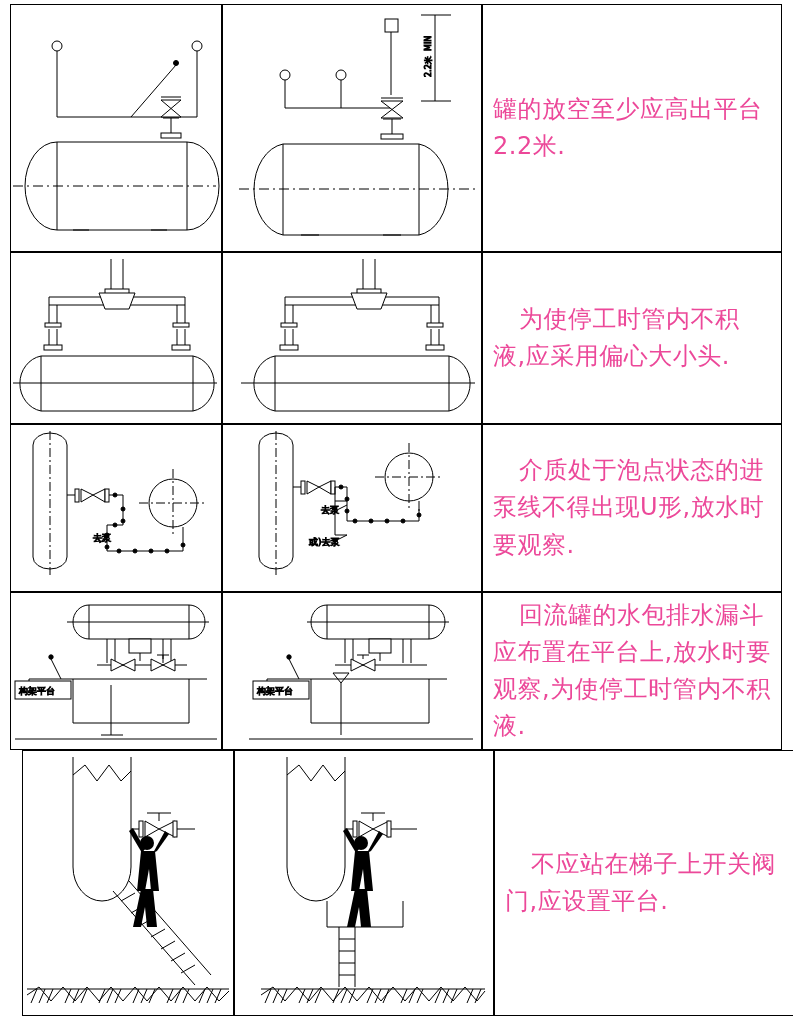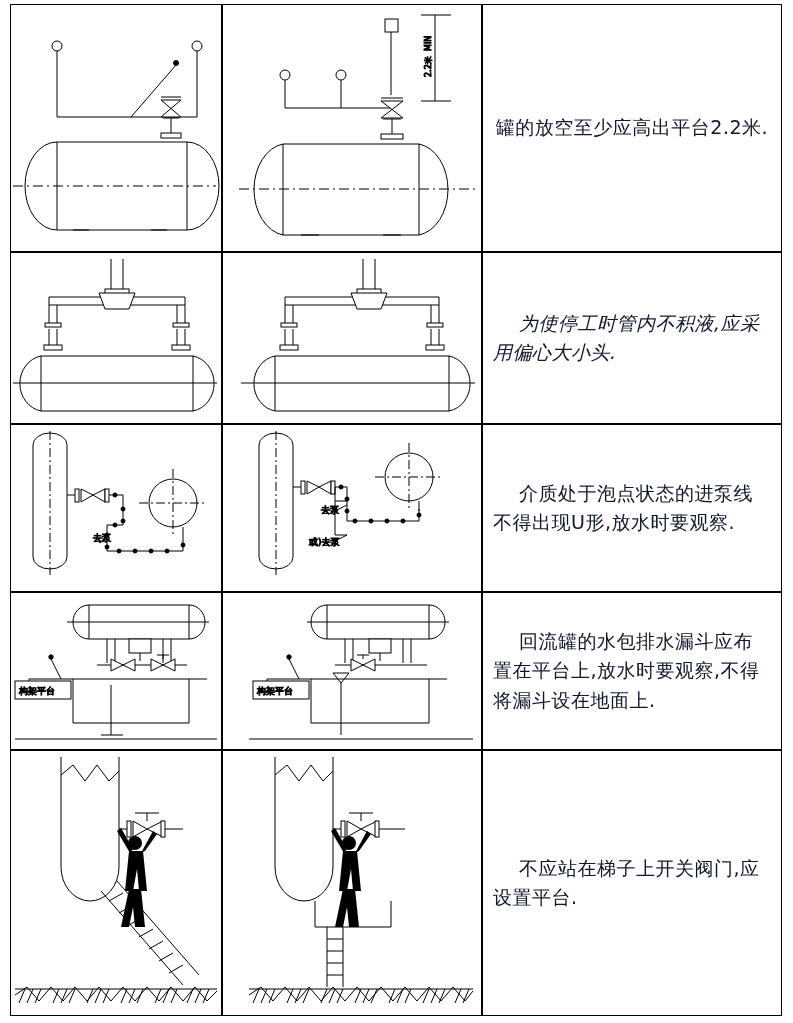--- a/index.html
+++ b/index.html
@@ -9,21 +9,21 @@
   .row{position:relative;width:100%;box-sizing:border-box;}
   .cell{position:absolute;top:0;box-sizing:border-box;border:1px solid #000;background:#fff;overflow:hidden;}
   .c1{left:0;width:212px;}
   .c2{left:212px;width:260px;}
   .c3{left:472px;width:300px;border-left:1px solid #000;}
   .note{position:absolute;left:0;top:0;width:100%;height:100%;
         display:flex;align-items:center;justify-content:center;
         padding:6px 10px;box-sizing:border-box;}
   .note span{
         font-family:"DejaVu Sans",sans-serif;
-        font-size:19px;line-height:1.55;color:#0f172a;text-align:left;
+        font-size:24px;line-height:1.55;color:#ec4899;text-align:left;
         letter-spacing:.5px;}
   .note.indent span{text-indent:26px;display:block;}
   svg{display:block;}
   .lbl{font-family:"DejaVu Sans",sans-serif;font-size:9px;fill:#000;}
   .lbl8{font-family:"DejaVu Sans",sans-serif;font-size:8px;fill:#000;}
 </style>
 </head>
 <body>
 
 <div id="page">
@@ -108,21 +108,21 @@
         </svg>
       </div>
 
       <div class="cell c3" style="height:248px;">
         <div class="note">
           <span>罐的放空至少应高出平台2.2米.</span>
         </div>
       </div>
     </div>
 
-    <div class="row" style="position:absolute;left:0;top:248px;width:772px;height:172px;font-style:italic;">
+    <div class="row" style="position:absolute;left:0;top:248px;width:772px;height:172px;">
 
       <div class="cell c1" style="height:172px;">
         <svg width="210" height="170" viewBox="0 0 210 170">
           <g stroke="#000" fill="none" stroke-width="1">
 
             <line x1="100" y1="6" x2="100" y2="38"></line>
             <line x1="112" y1="6" x2="112" y2="38"></line>
 
             <rect x="94" y="36" width="24" height="5" fill="#fff"></rect>
 
@@ -379,26 +379,26 @@
             <line x1="76" y1="86" x2="66" y2="66"></line>
             <circle cx="66" cy="64" r="2.2" fill="#000"></circle>
             <rect x="30" y="88" width="56" height="18" fill="#fff"></rect>
             <text class="lbl" x="34" y="101">构架平台</text>
           </g>
         </svg>
       </div>
 
       <div class="cell c3" style="height:158px;">
         <div class="note indent">
-          <span>回流罐的水包排水漏斗应布置在平台上,放水时要观察,不得将漏斗设在地面上.</span>
+          <span>回流罐的水包排水漏斗应布置在平台上,放水时要观察,为使停工时管内不积液.</span>
         </div>
       </div>
     </div>
 
-    <div class="row" style="position:absolute;left:0;top:746px;width:772px;height:266px;">
+    <div class="row" style="position:absolute;left:12px;top:746px;width:772px;height:266px;">
 
       <div class="cell c1" style="height:266px;">
         <svg width="210" height="264" viewBox="0 0 210 264">
           <g stroke="#000" fill="none" stroke-width="1">
 
             <line x1="50" y1="6" x2="50" y2="116"></line>
             <line x1="108" y1="6" x2="108" y2="116"></line>
             <polyline points="50,24 62,14 74,30 86,14 98,30 108,20"></polyline>
 
             <path d="M50 116 A 29 34 0 0 0 108 116"></path>

